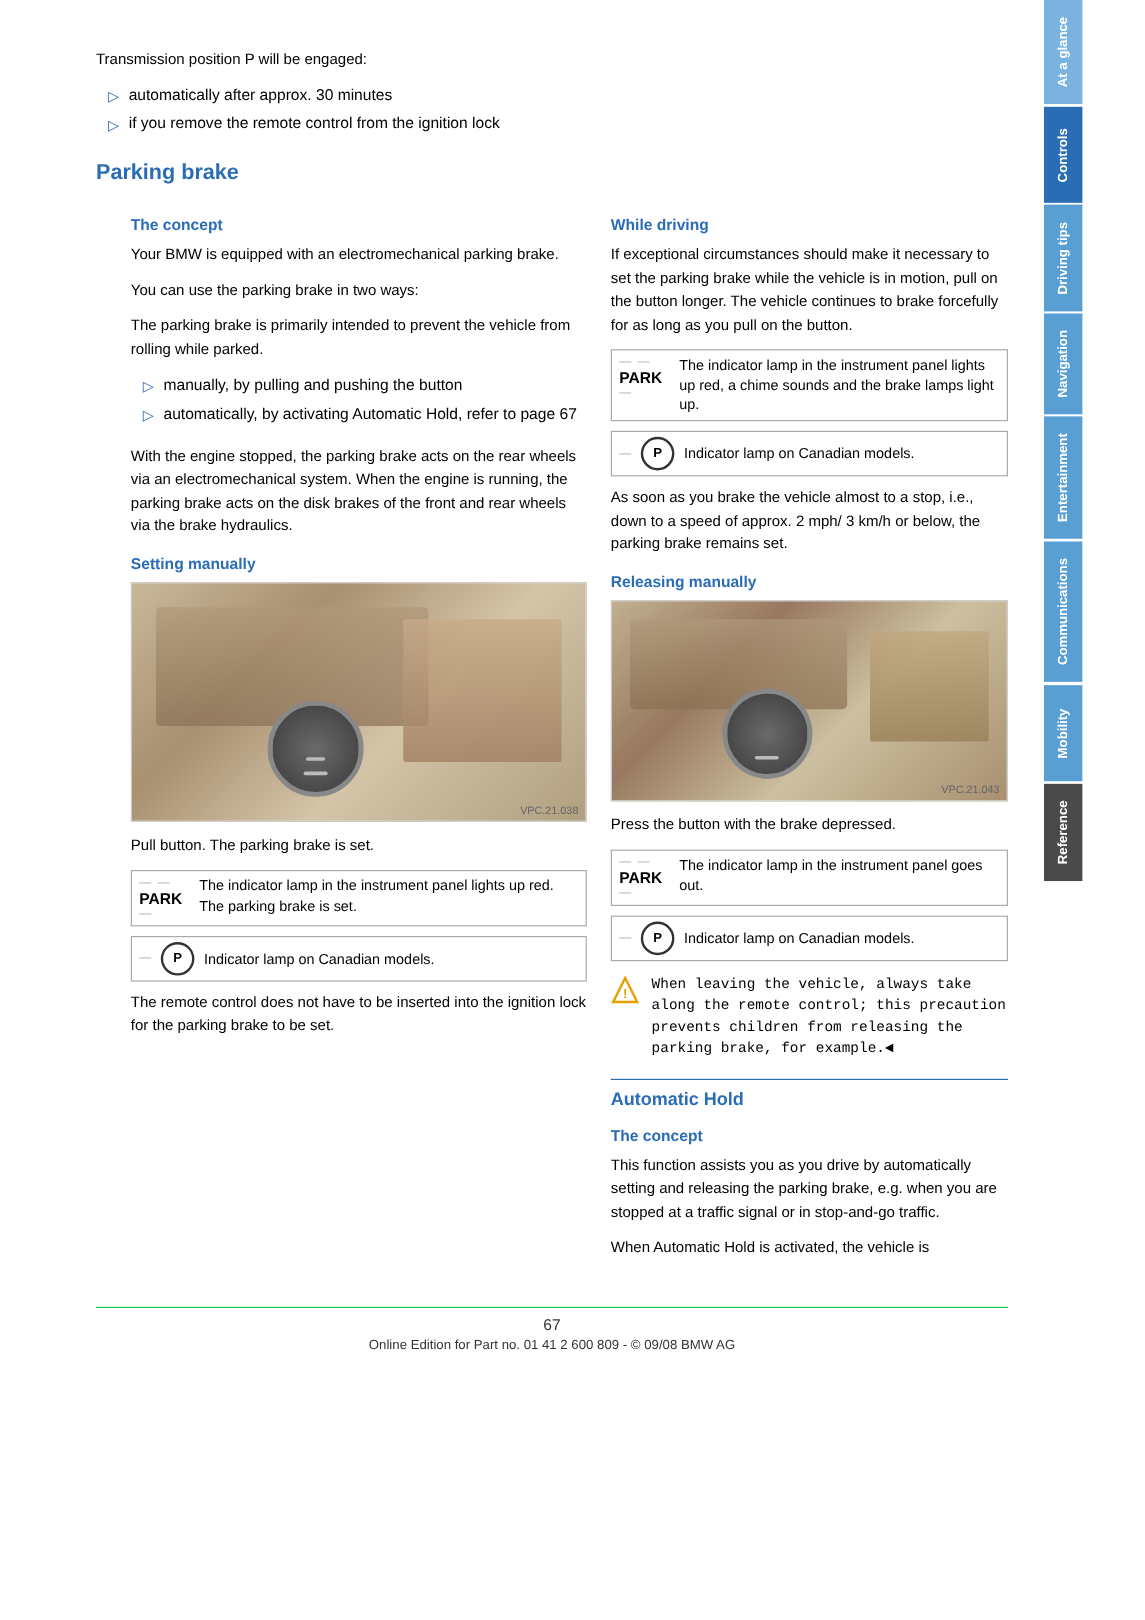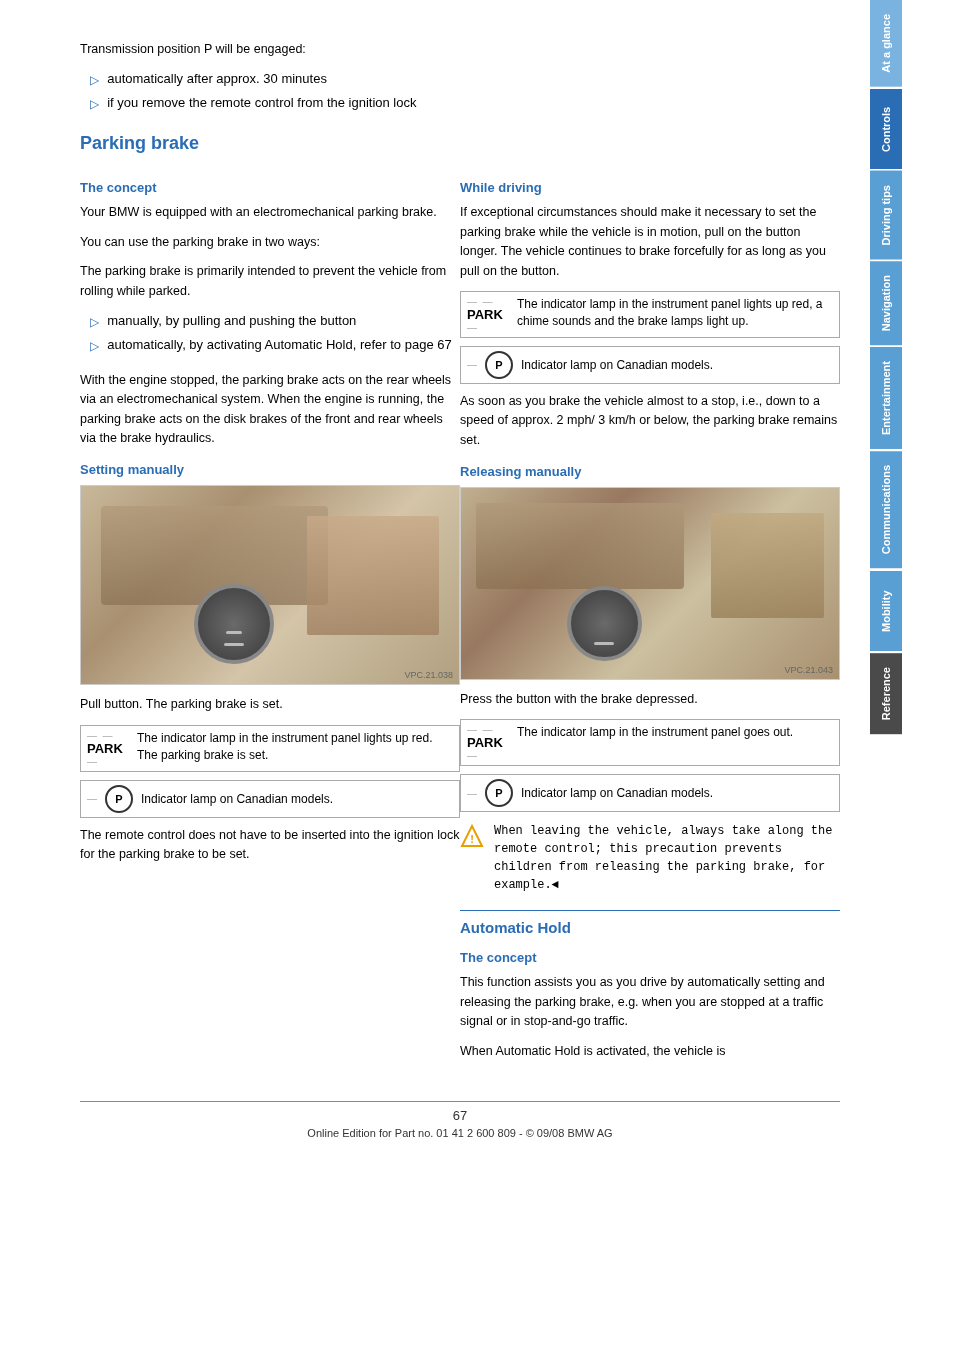--- a/index.html
+++ b/index.html
@@ -78,21 +78,23 @@
     .subsection-title {
       color: #2a6db5;
       font-size: 13px;
       font-weight: bold;
       margin-bottom: 8px;
       margin-top: 14px;
     }
 
     .two-col {
       display: flex;
+      gap: 20px;
       margin-top: 10px;
+      margin-left: 29px;
     }
     .col-left {
       width: 380px;
       flex-shrink: 0;
     }
     .col-right {
       flex: 1;
     }
 
     .image-box {
@@ -100,21 +102,21 @@
       background: #e8e0d0;
       height: 200px;
       margin-bottom: 10px;
       display: flex;
       align-items: center;
       justify-content: center;
       position: relative;
       overflow: hidden;
     }
     .image-box-sm {
-      height: 193px;
+      height: 168px;
     }
     .image-caption-label {
       position: absolute;
       bottom: 4px;
       right: 6px;
       font-size: 9px;
       color: #666;
     }
 
     

